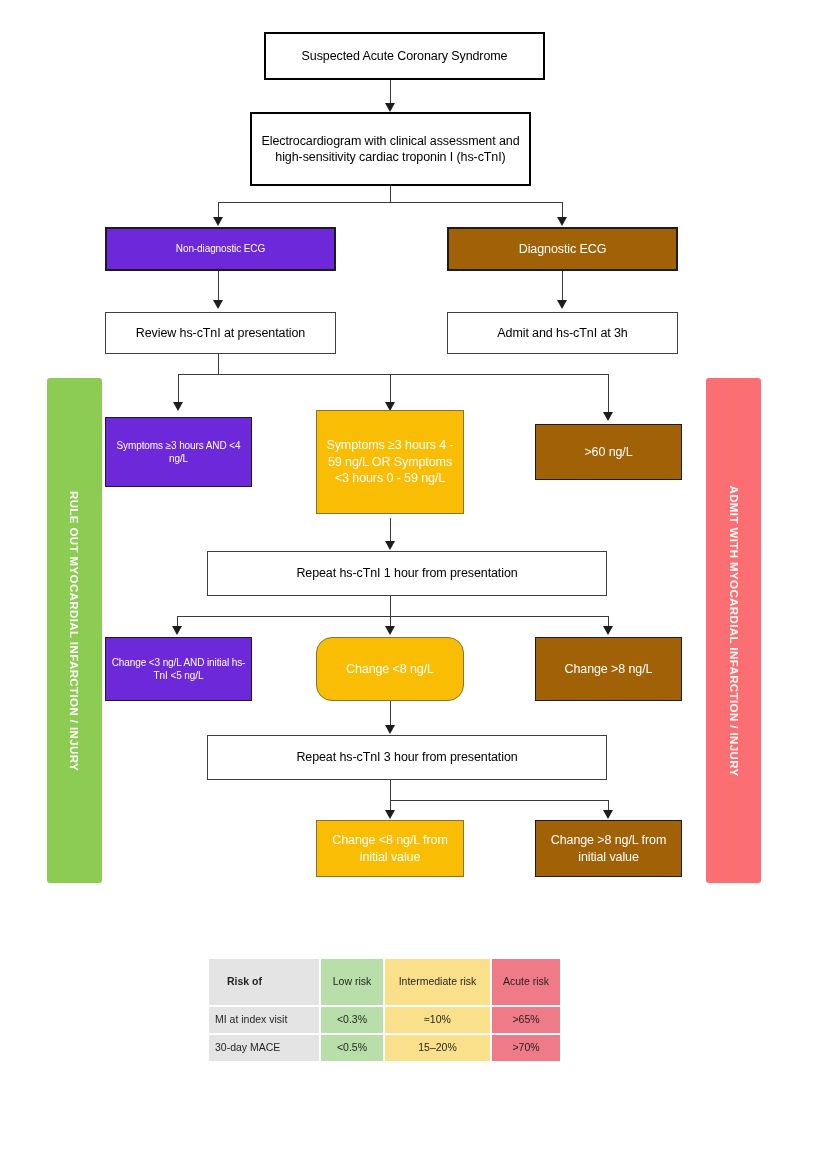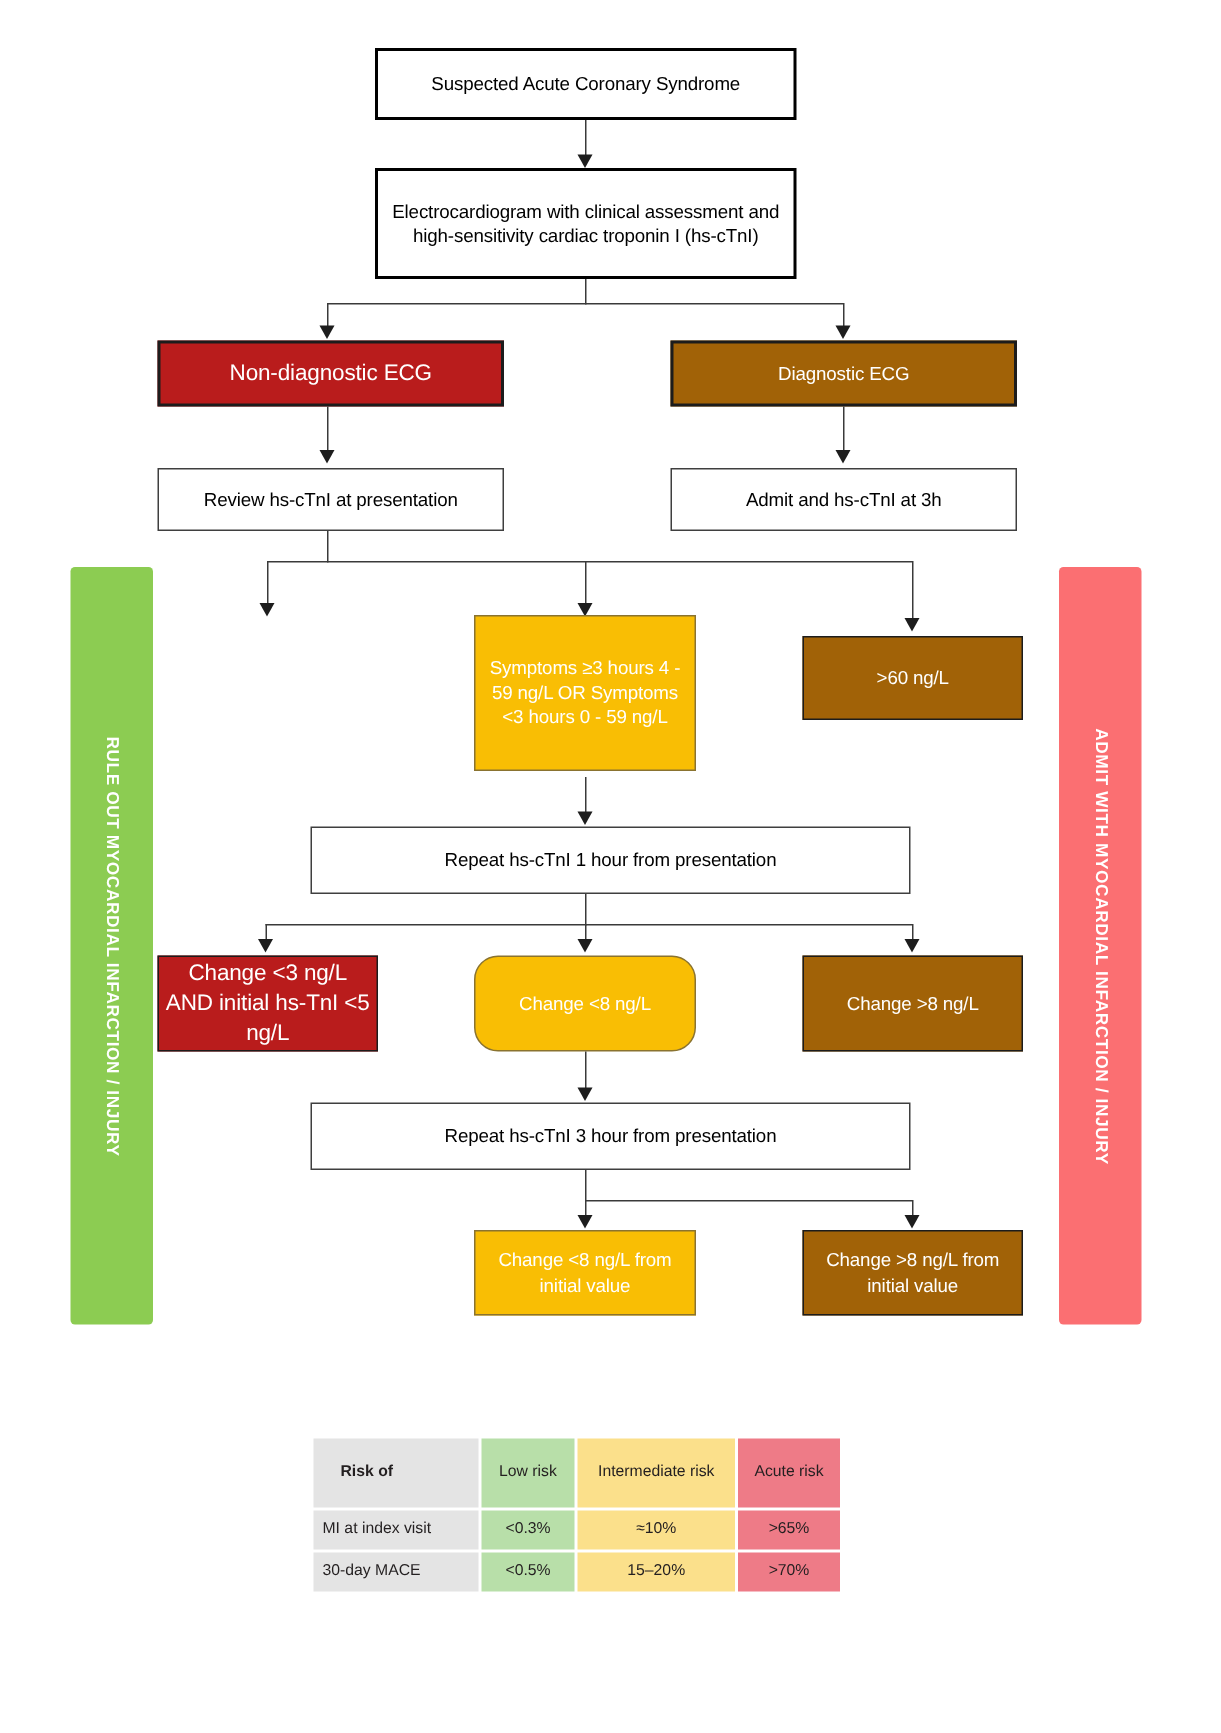--- a/index.html
+++ b/index.html
@@ -32,24 +32,24 @@
     color:#000000;
     font-size:12.5px;
   }
   .box.plain-thick{
     background:#ffffff;
     border:2px solid #000000;
     color:#000000;
     font-size:12.5px;
   }
   .box.green{
-    background:#b91c1c;
+    background:#6d28d9;
     border:1.5px solid #1c1c1c;
     color:#ffffff;
-    font-size:15px;
+    font-size:10px;
     font-weight:400;
   }
   .box.red{
     background:#a16207;
     border:1.5px solid #1c1c1c;
     color:#ffffff;
     font-size:12.5px;
   }
   .box.amber{
     background:#f9be04;
@@ -113,21 +113,21 @@
   #risk-table td.c-int{background:#fbe08b;text-align:center;width:105px;}
   #risk-table td.c-high{background:#ee7b87;text-align:center;width:68px;}
   #risk-table tr.hdr td{height:46px;}
   #risk-table tr.body td{height:26px;}
 </style>
 </head>
 <body>
 
 <div id="stage">
 
-  <div class="box plain-thick" style="left:250px;top:32px;width:281px;height:48px;">
+  <div class="box plain-thick" style="left:264px;top:32px;width:281px;height:48px;">
     <span class="txt">Suspected Acute Coronary Syndrome</span>
   </div>
 
   <div class="vline" style="left:390px;top:80px;height:26px;"></div>
   <div class="arrow" style="left:385px;top:103px;"></div>
 
   <div class="box plain-thick" style="left:250px;top:112px;width:281px;height:74px;">
     <span class="txt">Electrocardiogram with clinical assessment and high-sensitivity cardiac troponin I (hs-cTnI)</span>
   </div>
 
@@ -159,20 +159,23 @@
 
   <div class="vline" style="left:218px;top:354px;height:21px;"></div>
   <div class="hline" style="left:178px;top:374px;width:430px;"></div>
   <div class="vline" style="left:178px;top:374px;height:30px;"></div>
   <div class="arrow" style="left:173px;top:402px;"></div>
   <div class="vline" style="left:390px;top:374px;height:30px;"></div>
   <div class="arrow" style="left:385px;top:402px;"></div>
   <div class="vline" style="left:608px;top:374px;height:40px;"></div>
   <div class="arrow" style="left:603px;top:412px;"></div>
 
+  <div class="box green" style="left:105px;top:417px;width:147px;height:70px;">
+    <span class="txt">Symptoms ≥3 hours AND &lt;4 ng/L</span>
+  </div>
   <div class="box amber" style="left:316px;top:410px;width:148px;height:104px;">
     <span class="txt">Symptoms ≥3 hours 4 - 59 ng/L OR Symptoms &lt;3 hours  0 - 59 ng/L</span>
   </div>
   <div class="box red" style="left:535px;top:424px;width:147px;height:56px;">
     <span class="txt">&gt;60 ng/L</span>
   </div>
 
   <div class="vline" style="left:390px;top:518px;height:26px;"></div>
   <div class="arrow" style="left:385px;top:541px;"></div>
 

